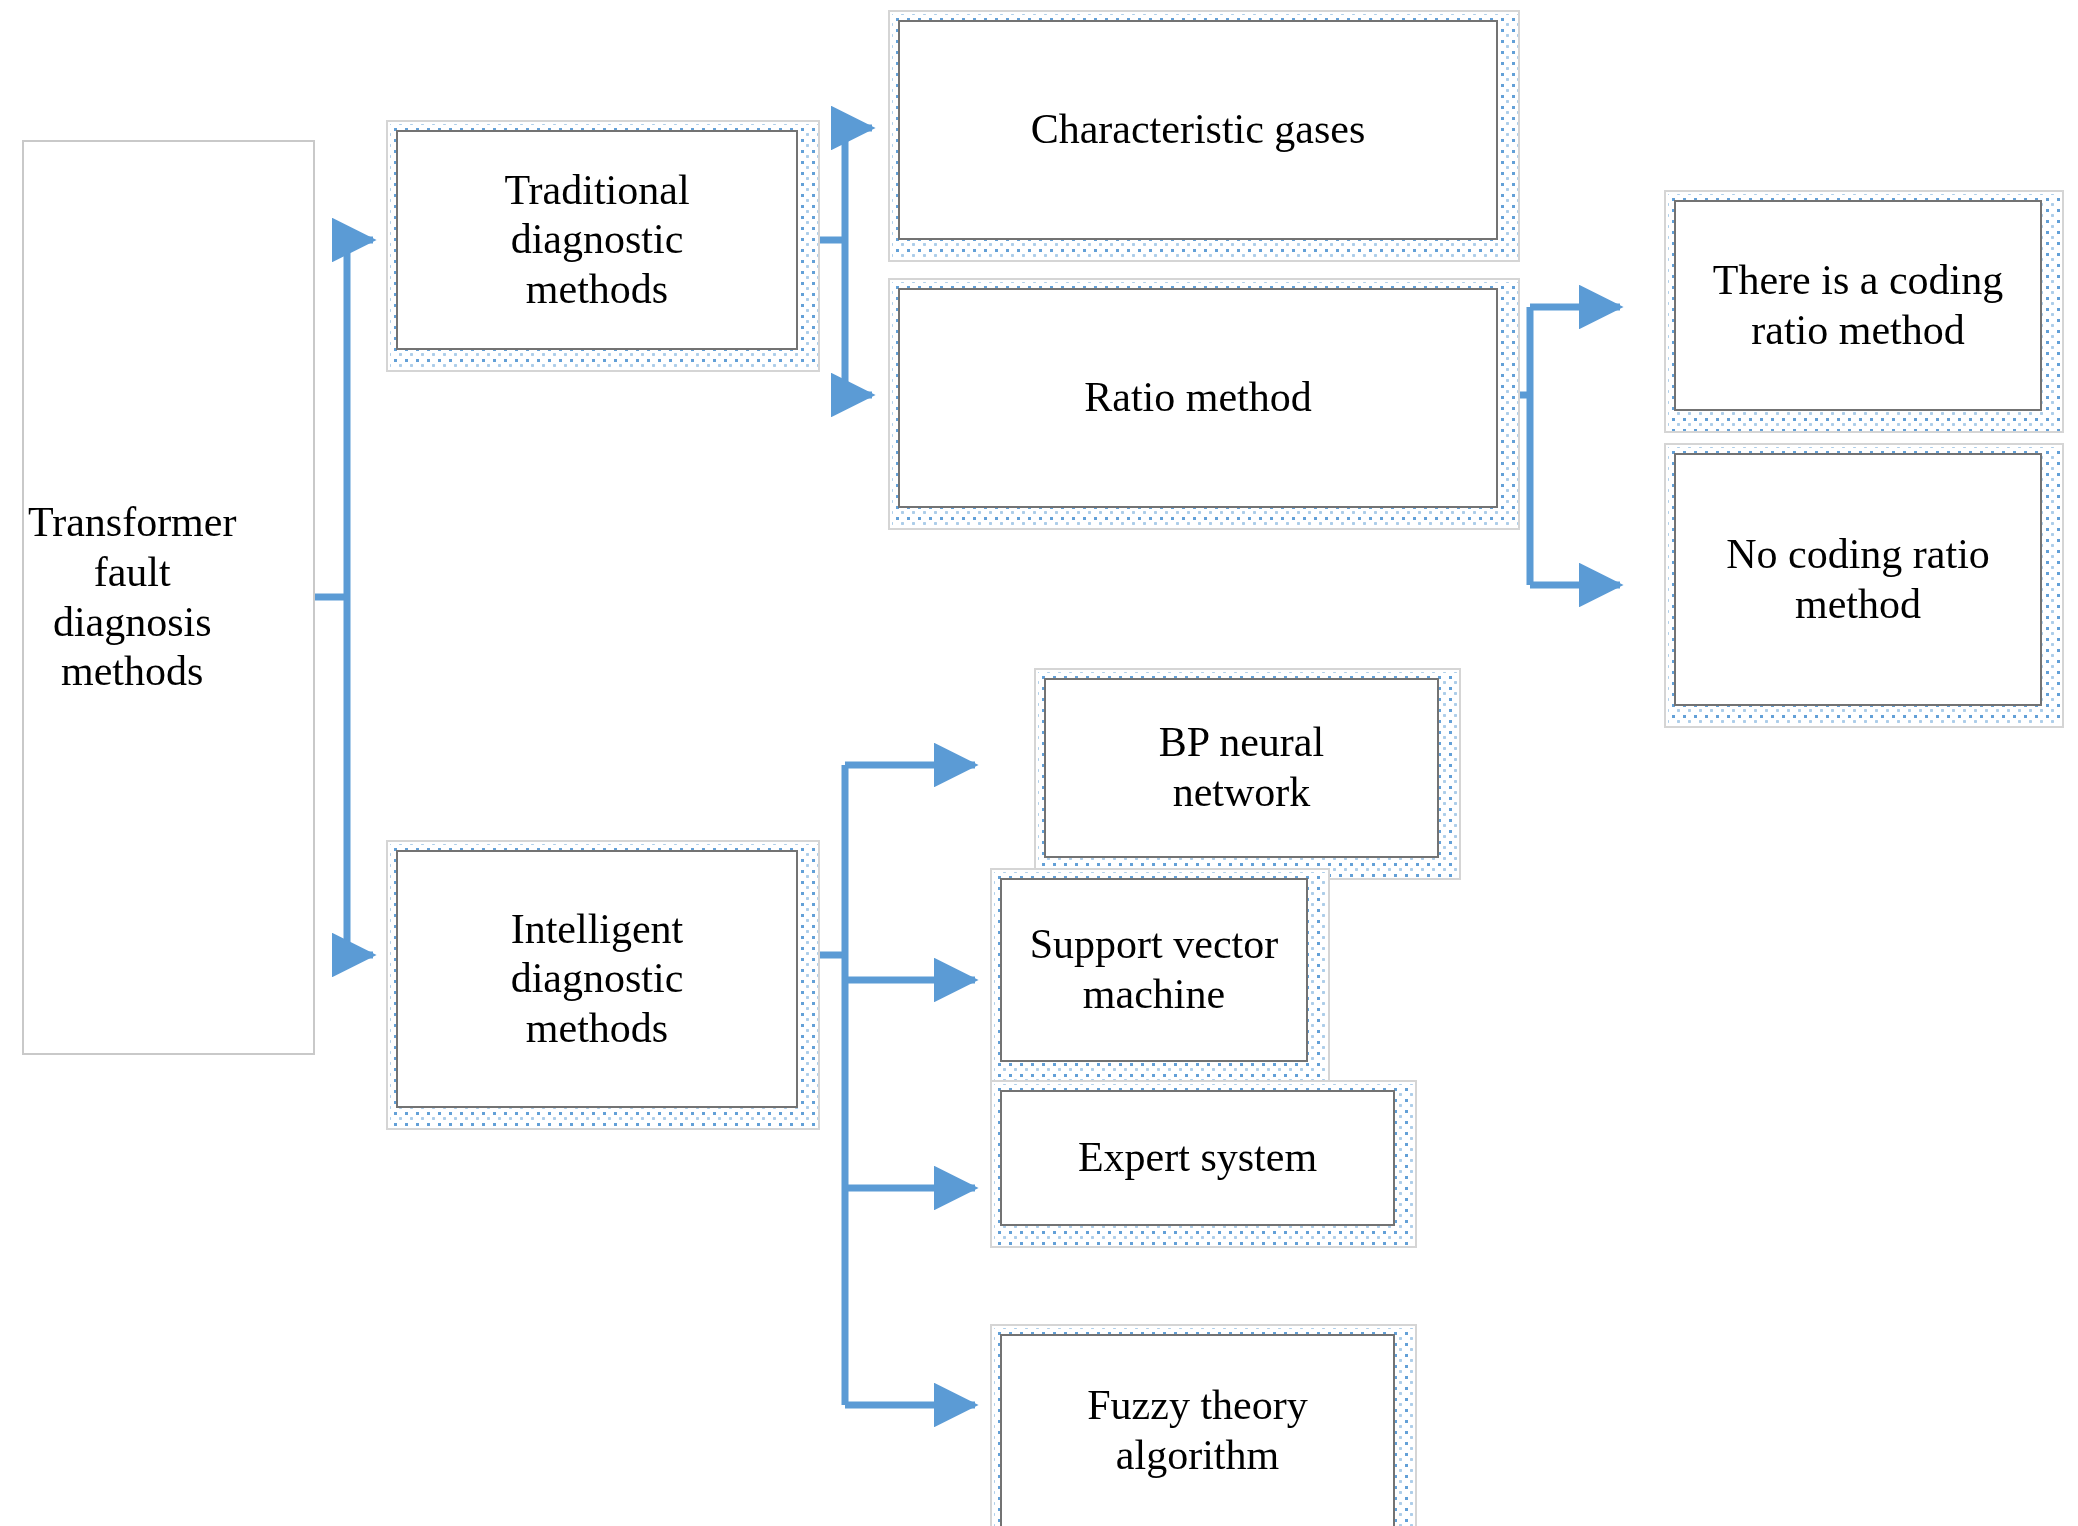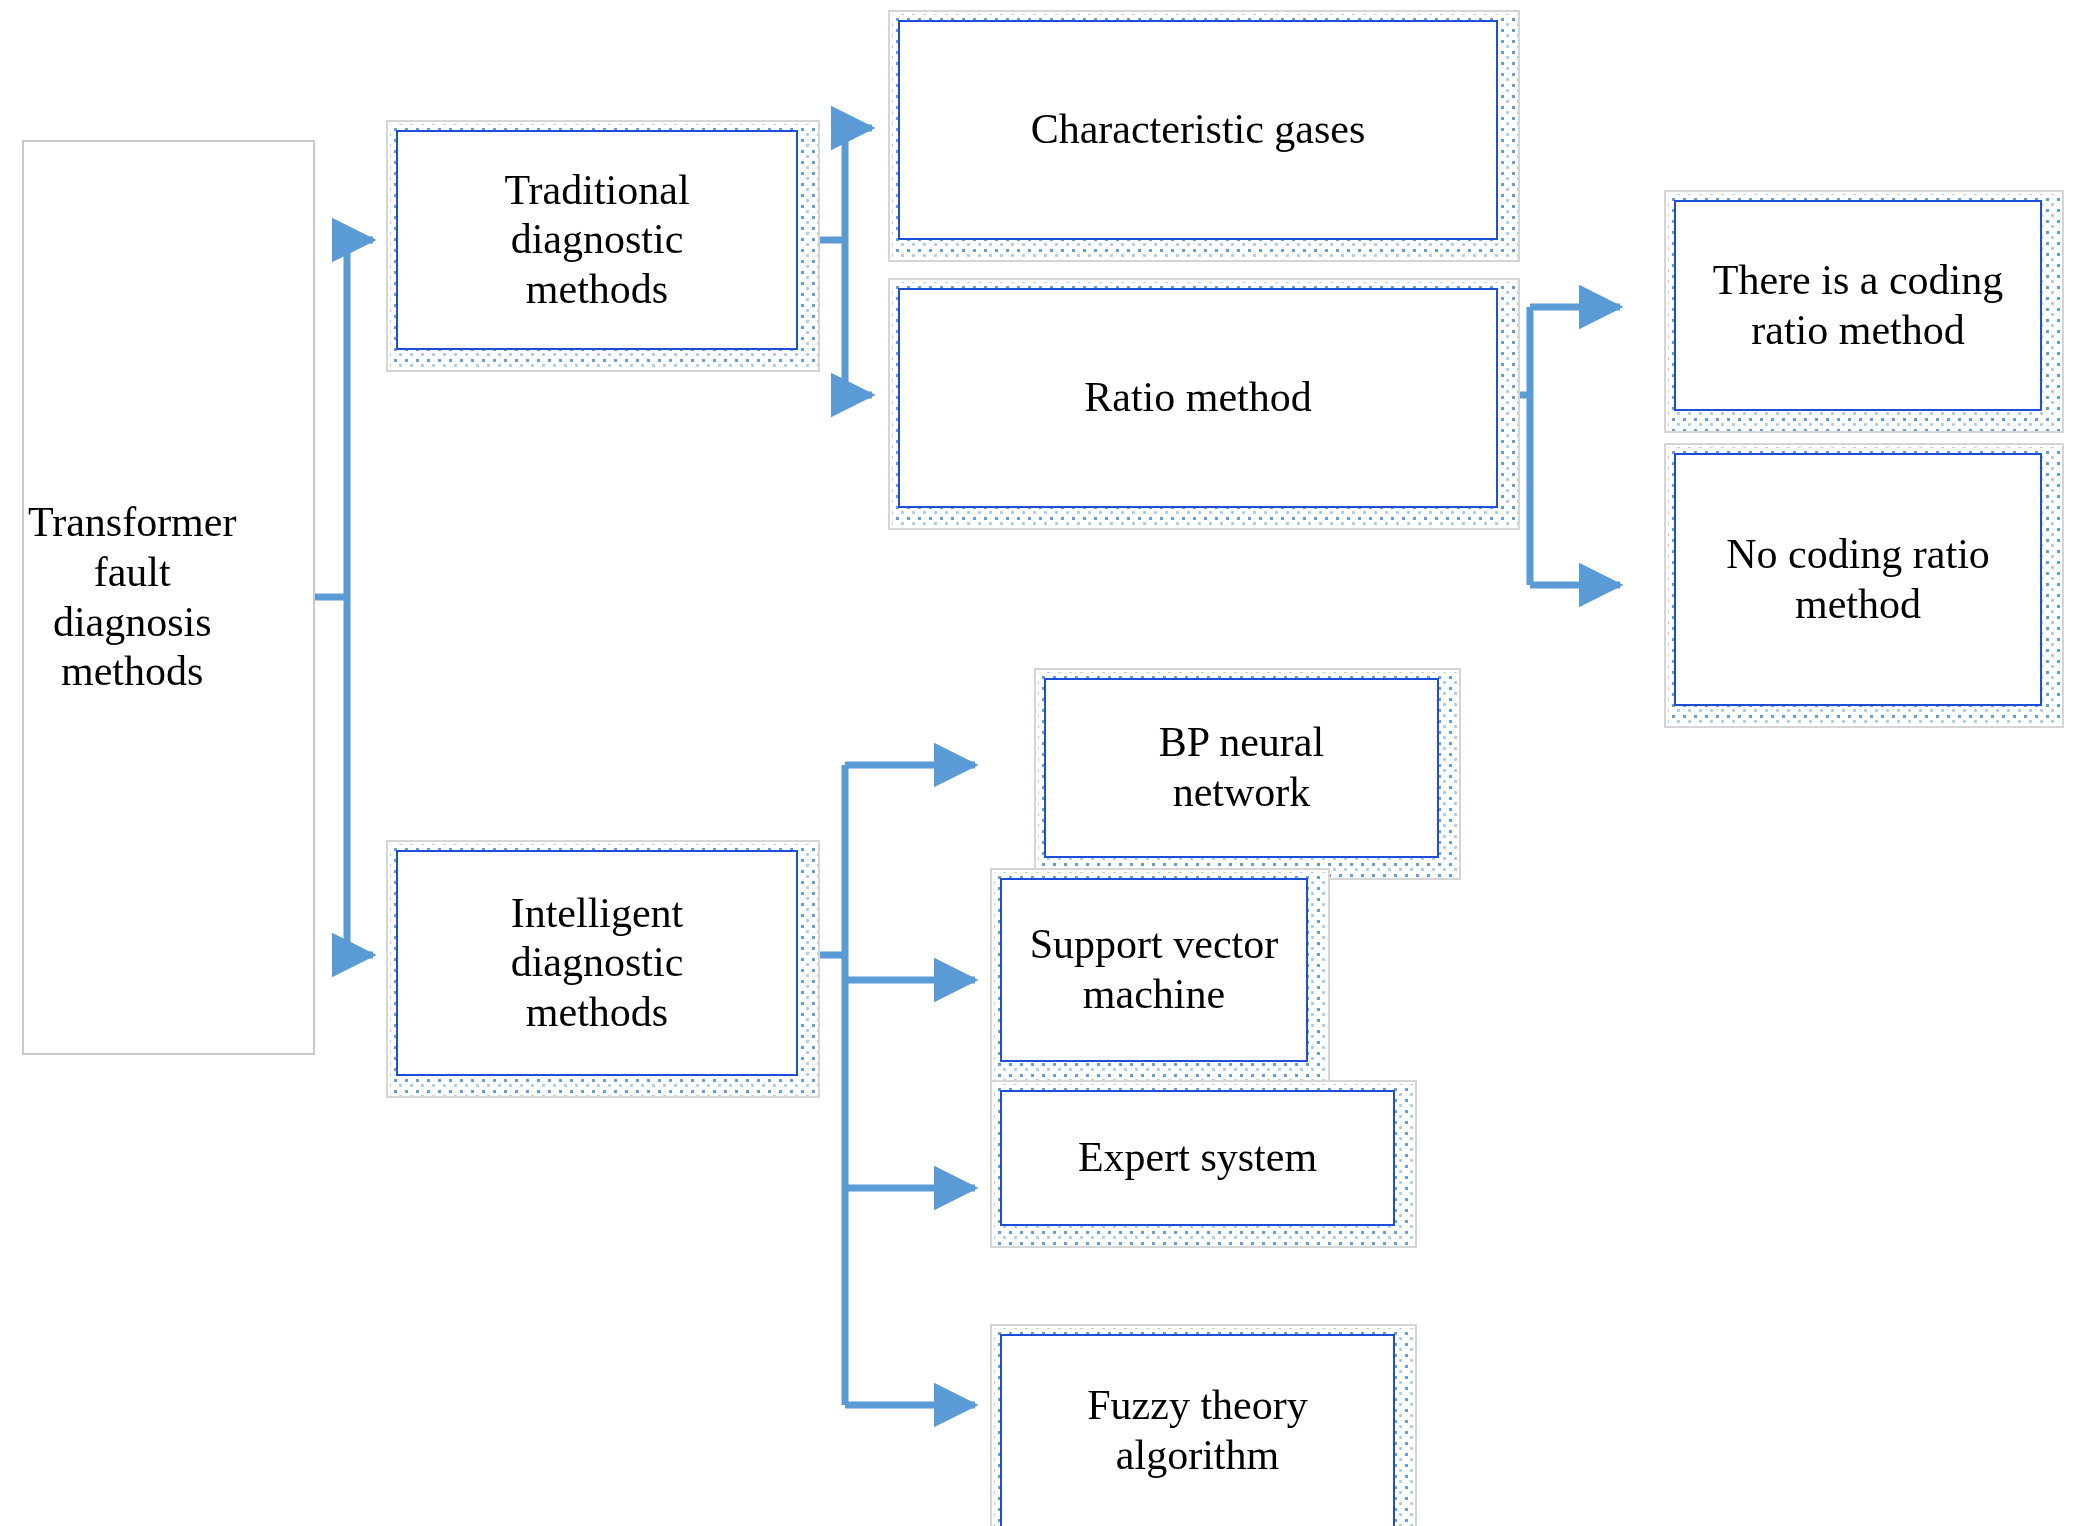--- a/index.html
+++ b/index.html
@@ -67,21 +67,21 @@
     background-position: 0 0, 5px 5px;
     opacity: 0.95;
   }
   .node.shadowed .card {
     position: absolute;
     left: 10px;
     top: 10px;
     right: 22px;
     bottom: 22px;
     box-sizing: border-box;
-    border: 2px solid #1d4ed8;
+    border: 2px solid #737373;
     background: #ffffff;
     display: flex;
     align-items: center;
     justify-content: center;
   }
 
   .node.plain .card {
     position: absolute;
     left: 0; top: 0;
     width: 100%;
@@ -189,21 +189,21 @@
 
   <div class="node shadowed" style="left:1664px; top:190px; width:400px; height:243px;">
     <div class="outer"></div>
     <div class="dots"></div>
     <div class="card">
       <span class="label s42">There is a coding
 ratio method</span>
     </div>
   </div>
 
-  <div class="node shadowed" style="left:386px; top:840px; width:434px; height:258px;">
+  <div class="node shadowed" style="left:386px; top:840px; width:434px; height:290px;">
     <div class="outer"></div>
     <div class="dots"></div>
     <div class="card">
       <span class="label s42">Intelligent
 diagnostic
 methods</span>
     </div>
   </div>
 
   <div class="node shadowed" style="left:1034px; top:660px; width:427px; height:212px;margin-top:8px;">

